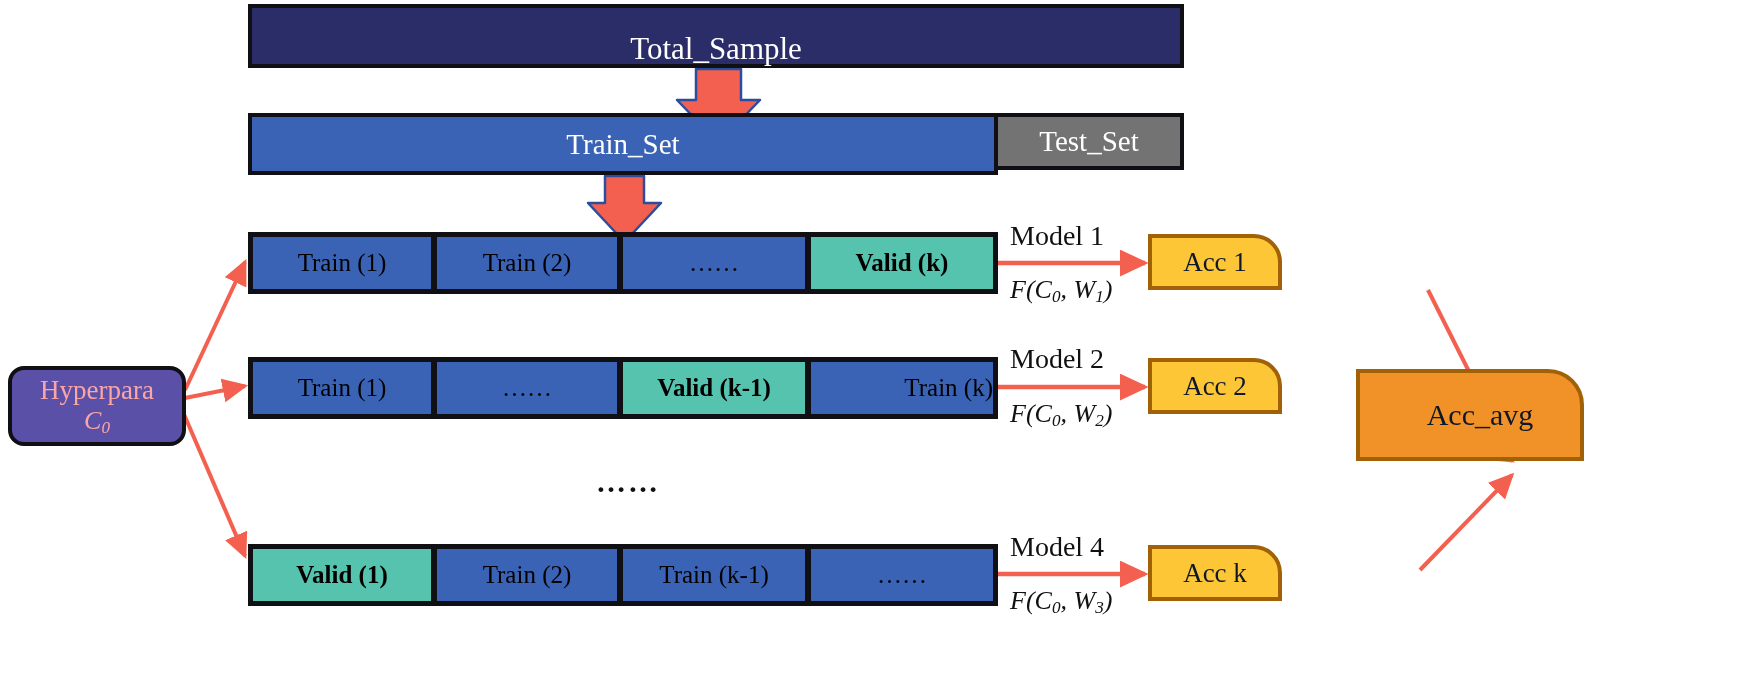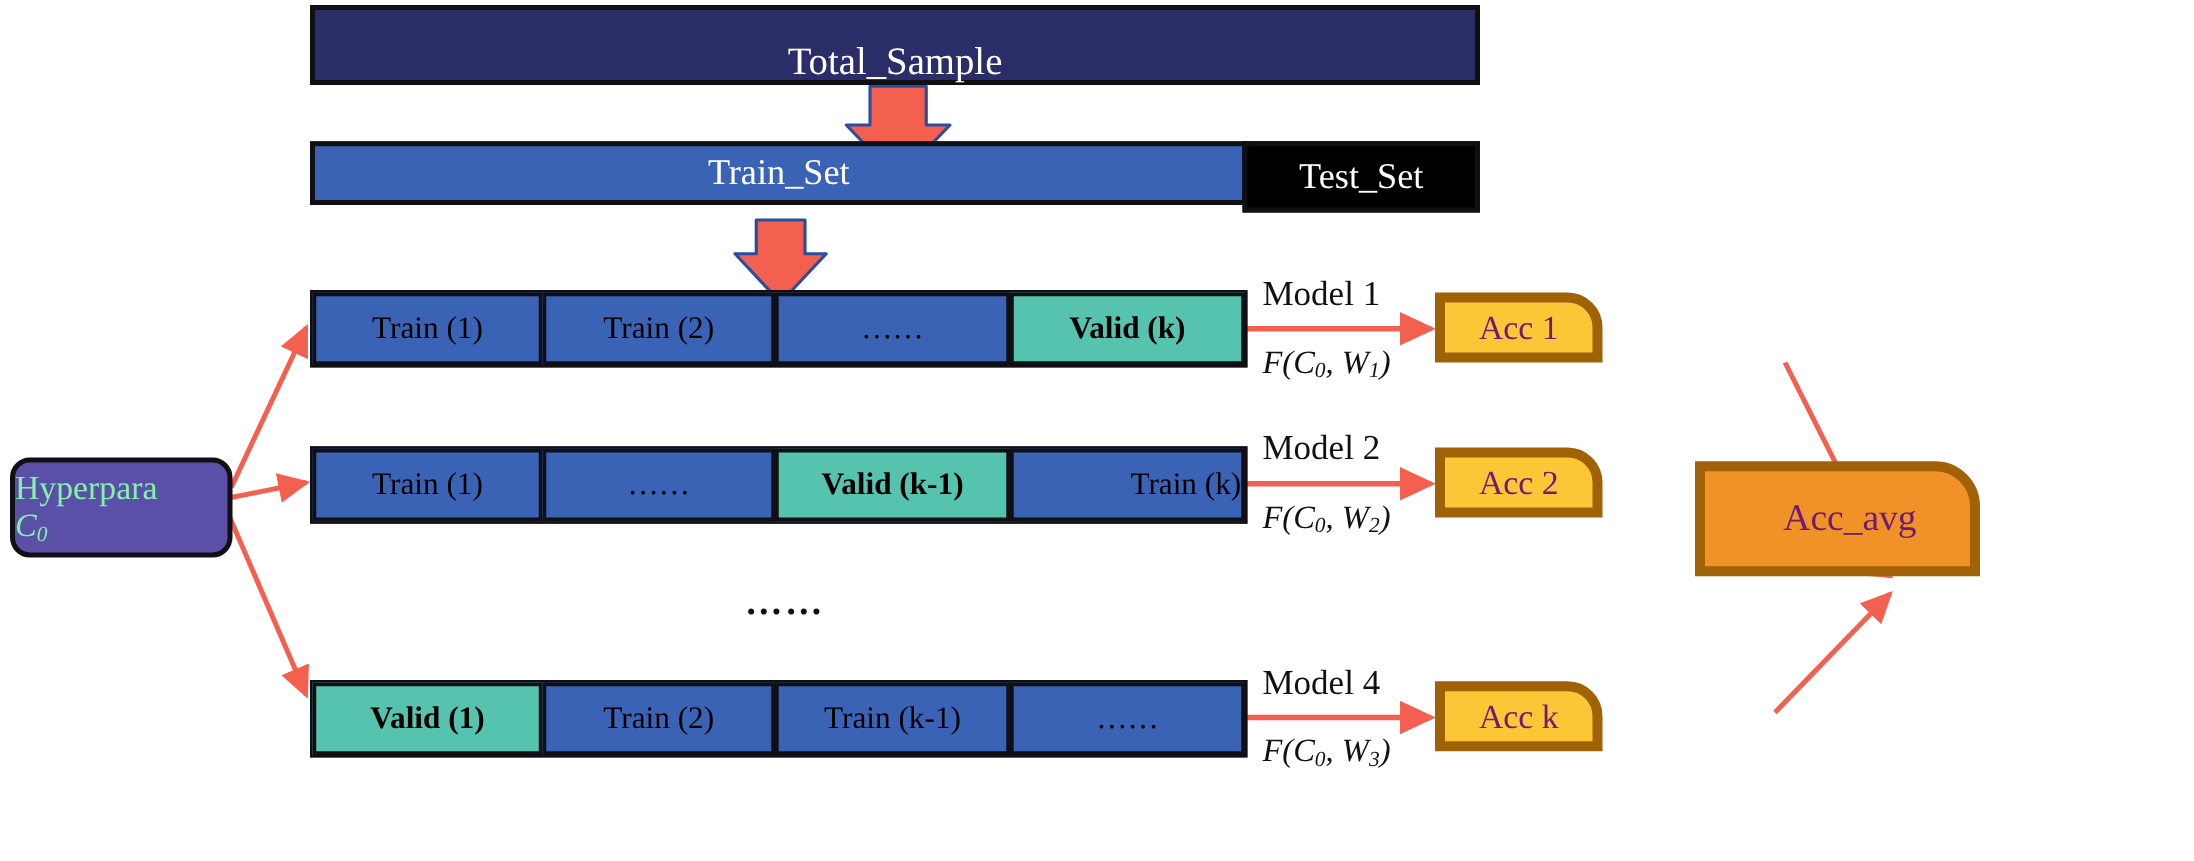--- a/index.html
+++ b/index.html
@@ -59,40 +59,40 @@
   .train-set, .test-set {
     font-size: 29px;
   }
   .hyperpara {
     position: absolute;
     box-sizing: border-box;
     border: 4px solid #0f0f14;
     border-radius: 16px;
     display: flex;
     flex-direction: column;
-    align-items: flex-start;
-    justify-content: center;
-    color: #86efac;
+    align-items: center;
+    justify-content: center;
+    color: #fca5a5;
     font-size: 27px;
     line-height: 1.12;
   }
   .hyperpara .sub {
     font-style: italic;
     font-size: 26px;
   }
   .flagbox {
     position: absolute;
     box-sizing: border-box;
-    border: 8px solid #a16207;
+    border: 4px solid #a16207;
     border-top-right-radius: 28px;
     border-bottom-right-radius: 0;
     display: flex;
     align-items: center;
     justify-content: center;
-    color: #701a75;
+    color: #0f172a;
     font-size: 27px;
     white-space: nowrap;
   }
   .accavg {
     font-size: 30px;
     border-top-right-radius: 36px;
   }
   .label {
     position: absolute;
     color: #111111;
@@ -161,25 +161,25 @@
   </g>
   <g>
     <line x1="1420" y1="570" x2="1512" y2="475" stroke="#f4604f" stroke-width="4" marker-end="url(#redarrow)"></line>
   </g>
 </svg>
 
 <div class="box total-sample" style="left:248px; top:4px; width:936px; height:64px; background:#2b2d68;">
   <span>Total_Sample</span>
 </div>
 
-<div class="box train-set" style="left:248px; top:113px; width:750px; height:51px; background:#3a62b5;">
+<div class="box train-set" style="left:248px; top:113px; width:750px; height:62px; background:#3a62b5;">
   <span>Train_Set</span>
 </div>
 
-<div class="box test-set" style="left:994px; top:113px; width:190px; height:57px; background:#000000;">
+<div class="box test-set" style="left:994px; top:113px; width:190px; height:57px; background:#737373;">
   <span>Test_Set</span>
 </div>
 
 <div class="hyperpara" style="left:8px; top:366px; width:178px; height:80px; background:#5b50a8;">
   <span>Hyperpara</span>
   <span class="sub"><i>C</i><sub>0</sub></span>
 </div>
 
 <div class="rowstrip" style="left:248px; top:232px; width:750px; height:62px; background:#3a62b5;"></div>
 <div class="seg" style="left:250px; top:234px; width:184px; height:58px; background:#3a62b5; border-width:3px;">

